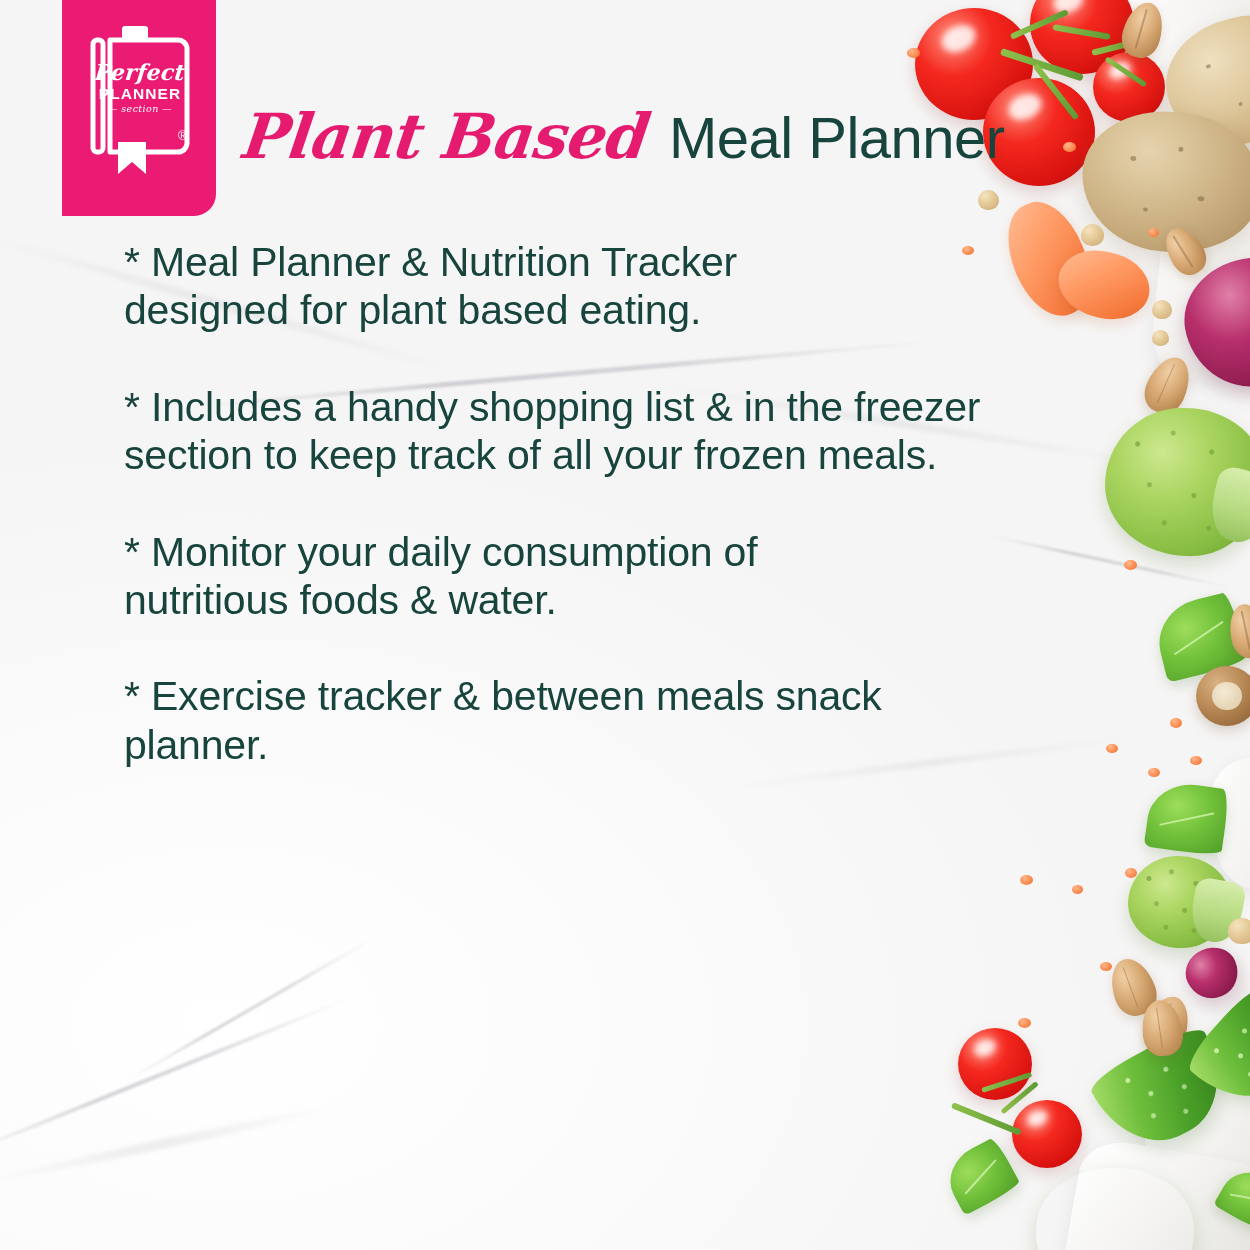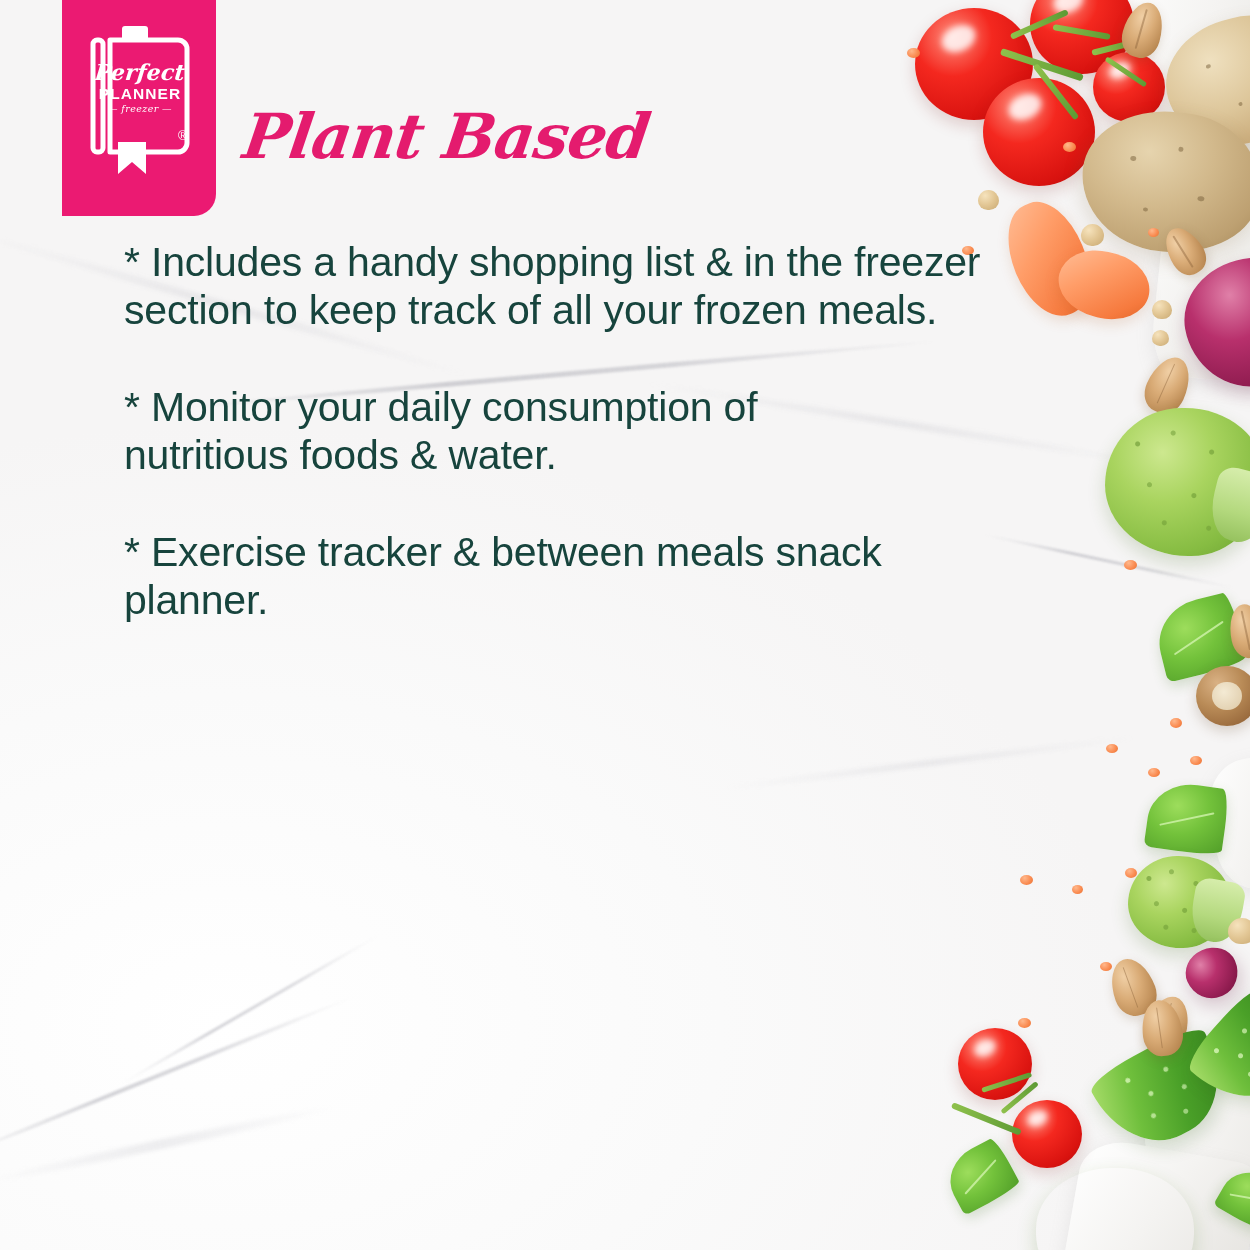--- a/index.html
+++ b/index.html
@@ -431,32 +431,35 @@
       <rect x="5" y="16" width="10" height="112" rx="4" fill="none" stroke="#ffffff" stroke-width="5"></rect>
       <path d="M22 16 H90 a9 9 0 0 1 9 9 V119 a9 9 0 0 1 -9 9 H22 Z" fill="none" stroke="#ffffff" stroke-width="5" stroke-linejoin="round"></path>
       <rect x="34" y="2" width="26" height="16" rx="3" fill="#ffffff"></rect>
       <path d="M30 118 H58 V150 L44 138 L30 150 Z" fill="#ffffff"></path>
     </svg>
 
     <div class="logo-book" style="pointer-events:none;">
       <div class="logo-text-wrap">
         <div class="logo-perfect">Perfect</div>
         <div class="logo-planner">PLANNER</div>
-        <div class="logo-company">— freezer —</div>
+        <div class="logo-company">— section —</div>
       </div>
     </div>
 
     <span class="logo-reg">®</span>
   </div>
 
   <div class="header">
     <span class="title-script">Plant Based</span>
+    <span class="title-plain">Meal Planner</span>
   </div>
 
   <div class="bullets">
+    <p class="bullet">* Meal Planner &amp; Nutrition Tracker
+designed for plant based eating.</p>
     <p class="bullet">* Includes a handy shopping list &amp; in the freezer
 section to keep track of all your frozen meals.</p>
     <p class="bullet">* Monitor your daily consumption of
 nutritious foods &amp; water.</p>
     <p class="bullet">* Exercise tracker &amp; between meals snack
 planner.</p>
   </div>
 
 </div>
 

